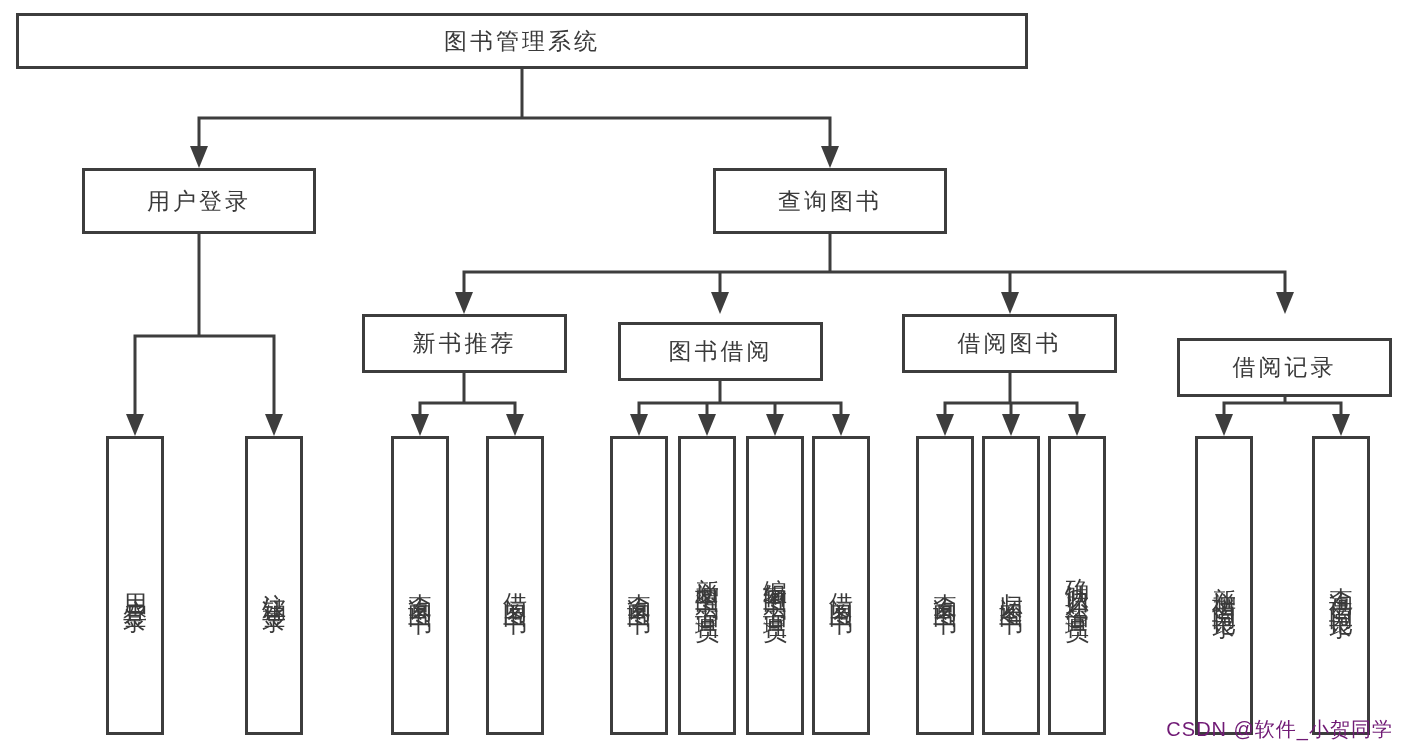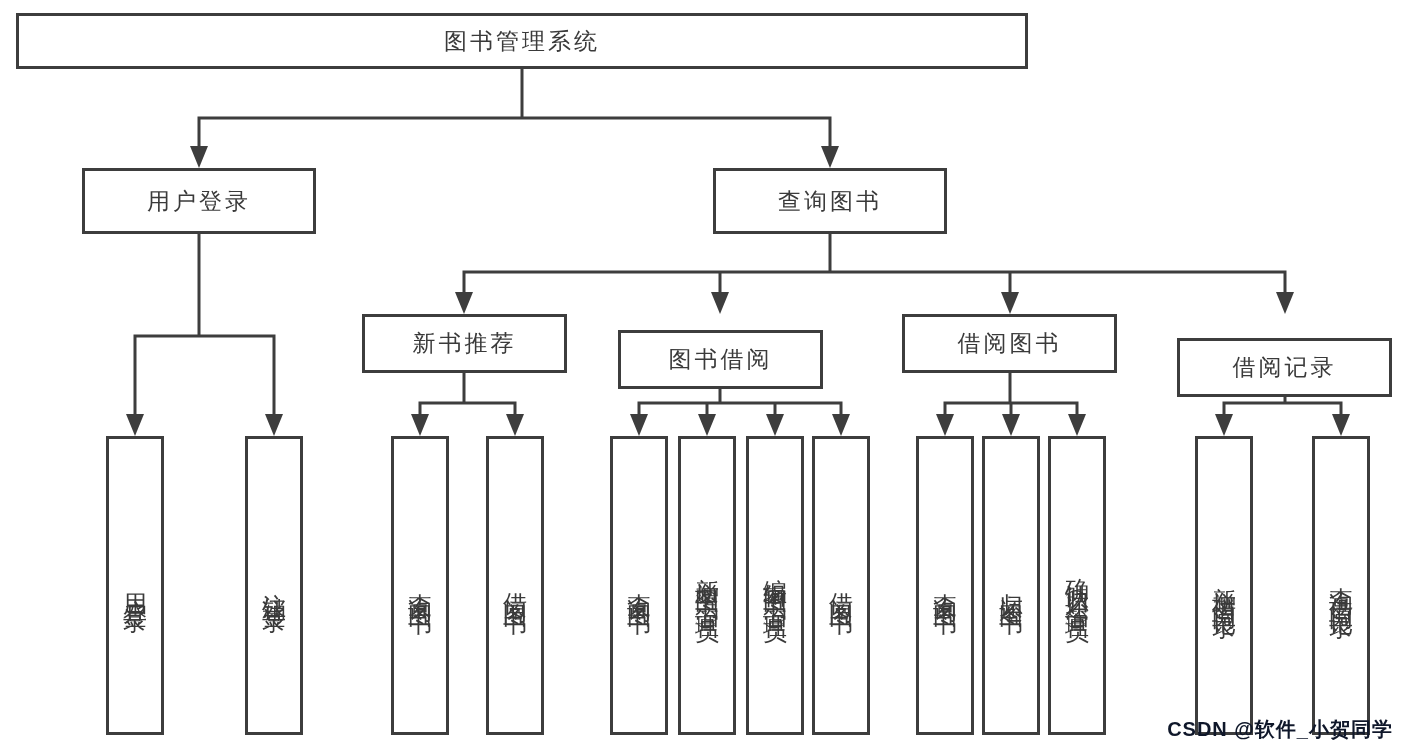--- a/index.html
+++ b/index.html
@@ -31,23 +31,22 @@
   .vbox span{
     writing-mode:vertical-rl;
     text-orientation:mixed;
     font-size:24px;line-height:1;letter-spacing:6px;
     color:#3a3a3a;
   }
   .watermark{
     position:absolute;
     right:12px;bottom:4px;
     font-size:20px;letter-spacing:1px;
-    color:#0f172a;
+    color:#701a75;
     white-space:nowrap;
-    font-weight:bold;
   }
 </style>
 </head>
 <body>
 
 <div id="stage">
 
   <svg id="connector-svg" width="1405" height="747" viewBox="0 0 1405 747">
     <g stroke="#3d3d3d" stroke-width="3" fill="none">
 
@@ -107,21 +106,21 @@
   <div class="box" style="left:82px;top:168px;width:234px;height:66px;">
     <span>用户登录</span>
   </div>
   <div class="box" style="left:713px;top:168px;width:234px;height:66px;">
     <span>查询图书</span>
   </div>
 
   <div class="box" style="left:362px;top:314px;width:205px;height:59px;">
     <span>新书推荐</span>
   </div>
-  <div class="box" style="left:618px;top:330px;width:205px;height:59px;">
+  <div class="box" style="left:618px;top:322px;width:205px;height:59px;">
     <span>图书借阅</span>
   </div>
   <div class="box" style="left:902px;top:314px;width:215px;height:59px;">
     <span>借阅图书</span>
   </div>
   <div class="box" style="left:1177px;top:314px;width:215px;height:59px;margin-top:24px;">
     <span>借阅记录</span>
   </div>
 
   <div class="vbox" style="left:106px;">

